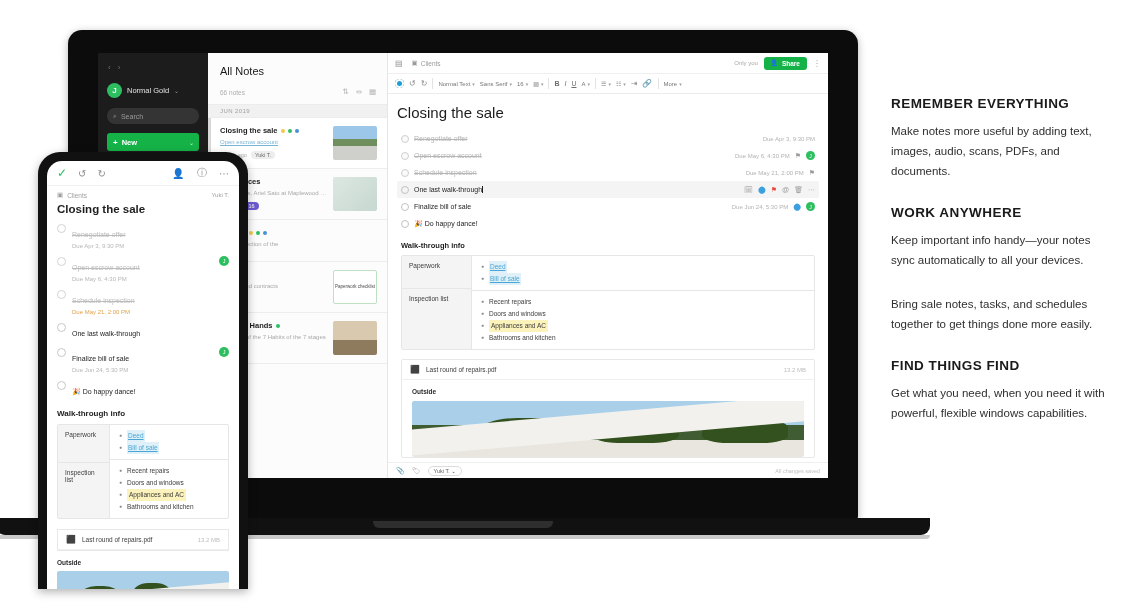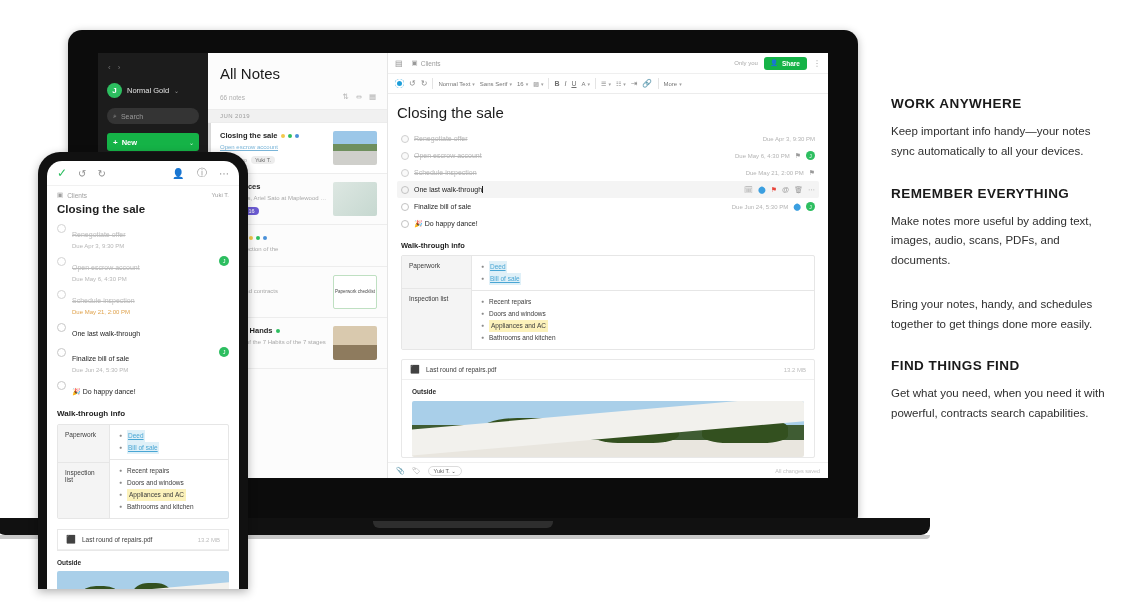--- a/index.html
+++ b/index.html
@@ -54,21 +54,21 @@
   .sb-new { height: 18px; background: #15b347; border-radius: 3px; display:flex; align-items:center;
     padding: 0 6px; margin-bottom: 10px; position: relative;}
   .sb-new-label { font-size: 7.5px; color: #fff; font-weight: bold; }
   .sb-new-plus { font-size: 8px; color:#fff; margin-right: 4px; font-weight: bold;}
   .sb-new-caret { position:absolute; right: 5px; font-size: 6px; color: #d3f5de; }
   .sb-item { display:flex; align-items:center; gap:5px; font-size: 7px; color:#9c9c9c; height: 14px; }
   .sb-dot { width: 7px; height: 7px; border-radius: 2px; background: #6d6d6d; flex:none; }
 
   
   .notelist { width: 180px; background: #fcfcfc; border-right: 1px solid #e6e6e6; flex: none; overflow:hidden;}
-  .nl-title { font-size: 15px; color: #1b1b1b; padding: 12px 12px 10px 12px; font-weight: 400;}
+  .nl-title { font-size: 11px; color: #1b1b1b; padding: 12px 12px 10px 12px; font-weight: 400;}
   .nl-bar { display:flex; align-items:center; justify-content: space-between; padding: 0 11px 7px 12px; }
   .nl-count { font-size: 6.5px; color: #aeaeae; }
   .nl-icons { display:flex; gap: 7px; color:#b4b4b4; font-size: 7.5px; }
   .nl-month { font-size: 6px; color:#9e9e9e; letter-spacing:.4px; background:#f1f1f1;
     padding: 3px 12px; border-top:1px solid #ececec; border-bottom:1px solid #ececec;}
   .nl-card { display:flex; gap: 6px; padding: 8px 10px 8px 12px; border-bottom: 1px solid #ededed; }
   .nl-card.sel { background: #ffffff; box-shadow: inset 3px 0 0 #d8d8d8; }
   .nl-card-main { flex: 1; min-width: 0; }
   .nl-card-title { font-size: 7.5px; color:#1e1e1e; font-weight: bold; margin-bottom: 3px;
     display:flex; align-items:center; gap:3px; }
@@ -631,29 +631,29 @@
           <div class="tree" style="left:44%;height:50%"></div>
           <div class="tree" style="left:72%"></div>
           <div class="roof"></div>
         </div>
       </div>
     </div>
   </div>
 
   <div class="copy">
     <div class="blk">
+      <h3>REMEMBER EVERYTHING</h3>
+      <p>Make notes more useful by adding text, images, audio, scans, PDFs, and documents.</p>
+    </div>
+    <div class="blk">
       <h3>WORK ANYWHERE</h3>
       <p>Keep important info handy—your notes sync automatically to all your devices.</p>
     </div>
     <div class="blk">
-      <h3>REMEMBER EVERYTHING</h3>
-      <p>Make notes more useful by adding text, images, audio, scans, PDFs, and documents.</p>
-    </div>
-    <div class="blk">
-      <p>Bring your notes, handy, and schedules together to get things done more easily.</p>
+      <p>Bring sale notes, tasks, and schedules together to get things done more easily.</p>
     </div>
     <div class="blk">
       <h3>FIND THINGS FIND</h3>
-      <p>Get what you need, when you need it with powerful, contracts search capabilities.</p>
+      <p>Get what you need, when you need it with powerful, flexible windows capabilities.</p>
     </div>
   </div>
 
 </div>
 
 </body></html>

